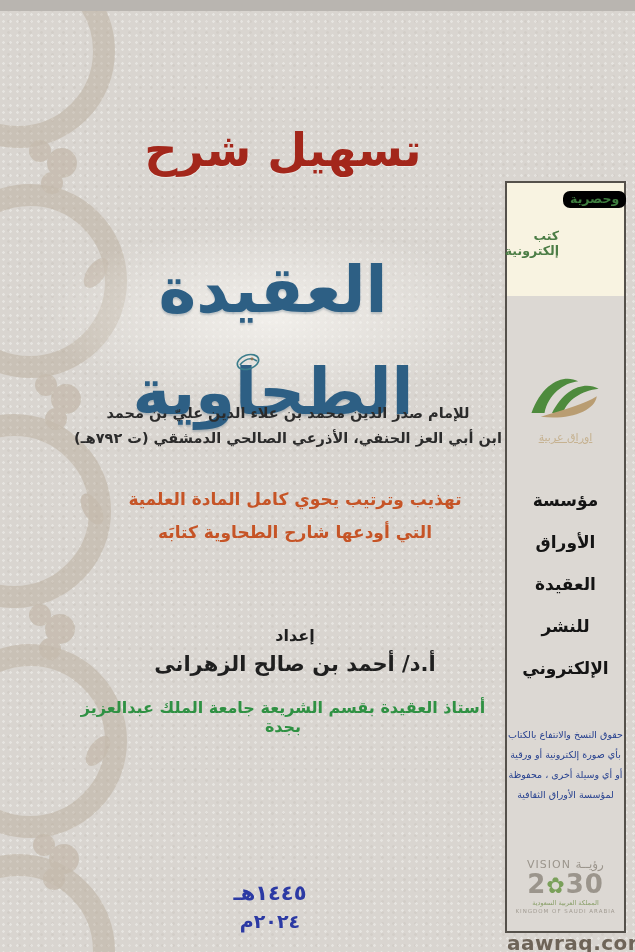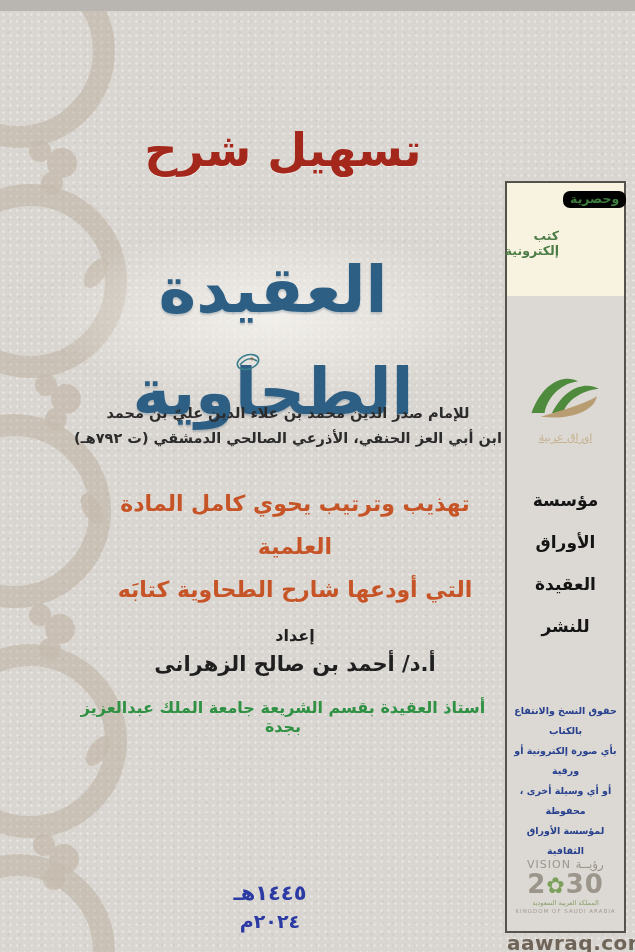--- a/index.html
+++ b/index.html
@@ -25,21 +25,21 @@
     color:#a3271b;direction:rtl;letter-spacing:1px;text-shadow:0 1px 0 rgba(255,255,255,.4);}
   
   #main-title{left:40px;top:228px;width:466px;font-size:64px;font-weight:bold;
     color:#2d5f84;direction:rtl;line-height:1.6;text-shadow:0 2px 2px rgba(40,70,95,.25);}
   #title-signature{left:228px;top:338px;width:40px;height:26px;}
   
   #author-block{left:70px;top:390px;width:436px;direction:rtl;color:#2b2b2b;
     font-size:14.5px;font-weight:bold;line-height:1.75;}
   
   #subtitle-block{left:85px;top:472px;width:420px;direction:rtl;color:#c65426;
-    font-size:22px;font-weight:bold;line-height:1.95;}
+    font-size:17px;font-weight:bold;line-height:1.95;}
   
   #prepared-by{left:85px;top:615px;width:420px;direction:rtl;color:#1f1f1f;
     font-size:16px;font-weight:bold;}
   #preparer-name{left:85px;top:641px;width:420px;direction:rtl;color:#1f1f1f;
     font-size:21px;font-weight:bold;}
   #preparer-title{left:60px;top:687px;width:446px;direction:rtl;color:#2f9143;
     font-size:16px;font-weight:bold;}
   
   #year-hijri{left:60px;top:870px;width:420px;font-size:21px;font-weight:bold;color:#2c3aa4;direction:rtl;}
   #year-greg{left:60px;top:899px;width:420px;font-size:19px;font-weight:bold;color:#2c3aa4;direction:rtl;}
@@ -48,22 +48,22 @@
     border:2px solid #55514b;box-sizing:border-box;}
   #ebooks-badge{position:absolute;left:0;top:0;width:100%;height:113px;background:#f8f3e1;
     display:flex;flex-direction:row;align-items:center;justify-content:center;padding-top:6px;box-sizing:border-box;}
   #ebooks-badge .lbl{color:#4c7d46;font-size:12.5px;font-weight:bold;direction:rtl;margin-top:1px;}
   #exclusive-pill{align-self:flex-start;margin:2px 0 0 4px;background:#000000;color:#3f7d3f;
     font-size:12.5px;font-weight:bold;direction:rtl;padding:0 7px 2px 7px;border-radius:7px;}
   #publisher-logo{position:absolute;left:0;top:188px;width:100%;text-align:center;}
   #publisher-logo .lbl{color:#c6b291;font-size:11px;direction:rtl;margin-top:-2px;text-decoration:underline;}
   #foundation-name{position:absolute;left:0;top:296px;width:100%;text-align:center;direction:rtl;
     color:#141414;font-size:17px;font-weight:bold;line-height:42px;}
-  #copyright-notice{position:absolute;left:0;top:518px;width:100%;text-align:center;direction:rtl;
-    color:#27418f;font-size:9.5px;font-weight:bold;line-height:20px;}
+  #copyright-notice{position:absolute;left:0;top:542px;width:100%;text-align:center;direction:rtl;
+    color:#27418f;font-size:9.5px;font-weight:normal;line-height:20px;}
   #vision-logo{position:absolute;left:0;top:674px;width:100%;text-align:center;color:#9b958c;}
   #vision-line1{font-size:11px;letter-spacing:1px;}
   #vision-line1 .ar{font-size:12px;}
   #vision-year{font-size:26px;font-weight:bold;line-height:26px;letter-spacing:1px;}
   #vision-year .palm{color:#7aa05a;font-size:22px;}
   #country-ar{font-size:6.5px;color:#8aa06a;direction:rtl;line-height:8px;}
   #country-en{font-size:5.5px;color:#a19b92;letter-spacing:1px;line-height:8px;}
   #website-url{position:absolute;left:0;top:748px;width:100%;text-align:right;
     color:#6e6458;font-size:20px;font-weight:bold;letter-spacing:.5px;}
 </style>
@@ -162,20 +162,21 @@
         <path d="M18 48 C44 40 66 34 78 26 C76 42 48 52 18 48 Z" fill="#b99d72"></path>
       </svg>
       <div class="lbl">اوراق عربية</div>
     </div>
 
     <div id="foundation-name">
       <div>مؤسسة</div>
       <div>الأوراق</div>
       <div>العقيدة</div>
       <div>للنشر</div>
+      <div>الإلكتروني</div>
     </div>
 
     <div id="copyright-notice">
       <div>حقوق النسخ والانتفاع بالكتاب</div>
       <div>بأي صورة إلكترونية أو ورقية</div>
       <div>أو أي وسيلة أخرى ، محفوظة</div>
       <div>لمؤسسة الأوراق الثقافية</div>
     </div>
 
     <div id="vision-logo">

